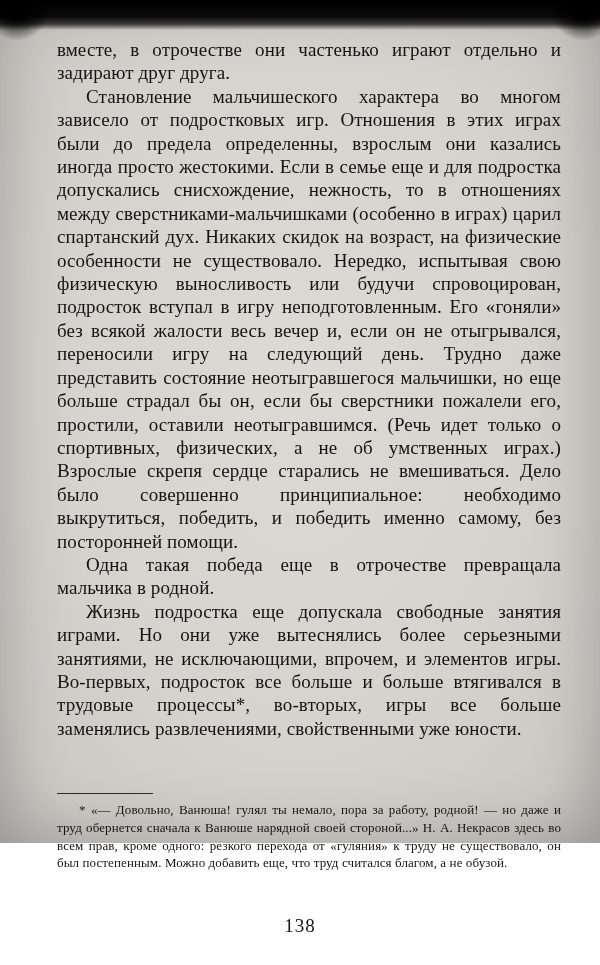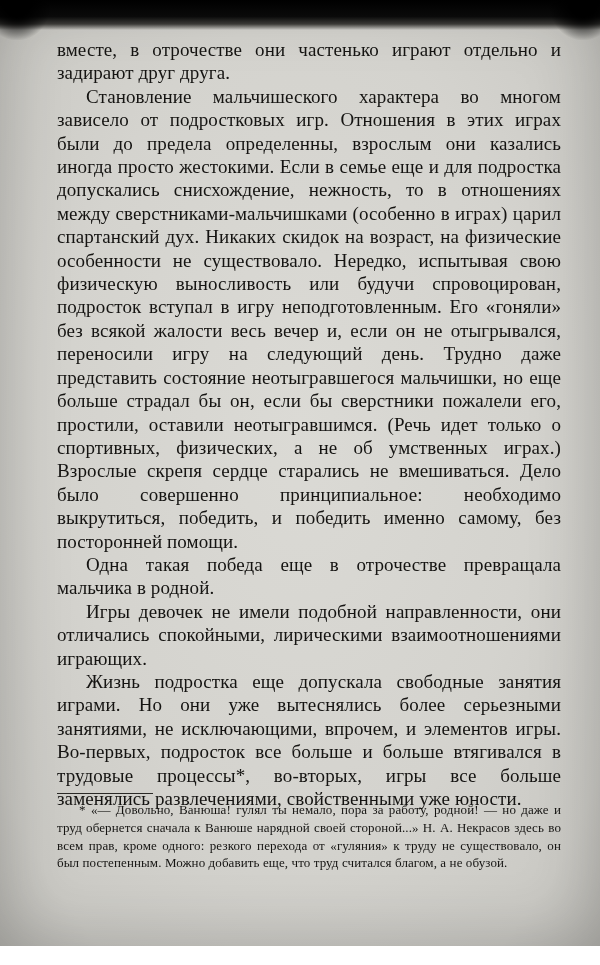--- a/index.html
+++ b/index.html
@@ -7,21 +7,21 @@
   html, body {
     width: 600px;
     height: 965px;
     overflow: hidden;
     font-family: "Liberation Serif", "DejaVu Serif", serif;
   }
 
   .scan {
     position: relative;
     width: 600px;
-    height: 946px;
+    height: 843px;
     background: radial-gradient(ellipse at 50% 45%,
                 #dbdad5 0%, #d4d3ce 55%, #cbcac5 85%, #bdbcb7 100%);
     box-shadow: inset 0 0 70px rgba(0,0,0,0.22);
     color: #151412;
   }
 
   .top-edge {
     position: absolute;
     top: 0; left: 0;
     width: 600px;
@@ -90,23 +90,23 @@
 <body>
 
 <div class="scan">
 
   <div class="top-edge"></div>
 
   <div class="text-block">
     <p class="para noindent">вместе, в отрочестве они частенько играют отдельно и задирают друг друга.</p>
     <p class="para">Становление мальчишеского характера во многом зависело от подростковых игр. Отношения в этих играх были до предела определенны, взрослым они казались иногда просто жестокими. Если в семье еще и для подростка допускались снисхождение, нежность, то в отношениях между сверстниками-мальчишками (особенно в играх) царил спартанский дух. Никаких скидок на возраст, на физические особенности не существовало. Нередко, испытывая свою физическую выносливость или будучи спровоцирован, подросток вступал в игру неподготовленным. Его «гоняли» без всякой жалости весь вечер и, если он не отыгрывался, переносили игру на следующий день. Трудно даже представить состояние неотыгравшегося мальчишки, но еще больше страдал бы он, если бы сверстники пожалели его, простили, оставили неотыгравшимся. (Речь идет только о спортивных, физических, а не об умственных играх.) Взрослые скрепя сердце старались не вмешиваться. Дело было совершенно принципиальное: необходимо выкрутиться, победить, и победить именно самому, без посторонней помощи.</p>
     <p class="para">Одна такая победа еще в отрочестве превращала мальчика в родной.</p>
-    <p class="para">Игры девочек не имели подобной направленности, они отличались спокойными, лирическими взаимоотношениями играющих.</p>
     <p class="para">Жизнь подростка еще допускала свободные занятия играми. Но они уже вытеснялись более серьезными занятиями, не исключающими, впрочем, и элементов игры. Во-первых, подросток все больше и больше втягивался в трудовые процессы*, во-вторых, игры все больше заменялись развлечениями, свойственными уже юности.</p>
   </div>
 
   <div class="footnote">
     <div class="rule"></div>
     <p class="fn-text">* «— Довольно, Ванюша! гулял ты немало, пора за работу, родной! — но даже и труд обернется сначала к Ванюше нарядной своей стороной...» Н. А. Некрасов здесь во всем прав, кроме одного: резкого перехода от «гуляния» к труду не существовало, он был постепенным. Можно добавить еще, что труд считался благом, а не обузой.</p>
   </div>
 
+  <div class="page-number">138</div>
 
 </div>
 
 </body></html>

